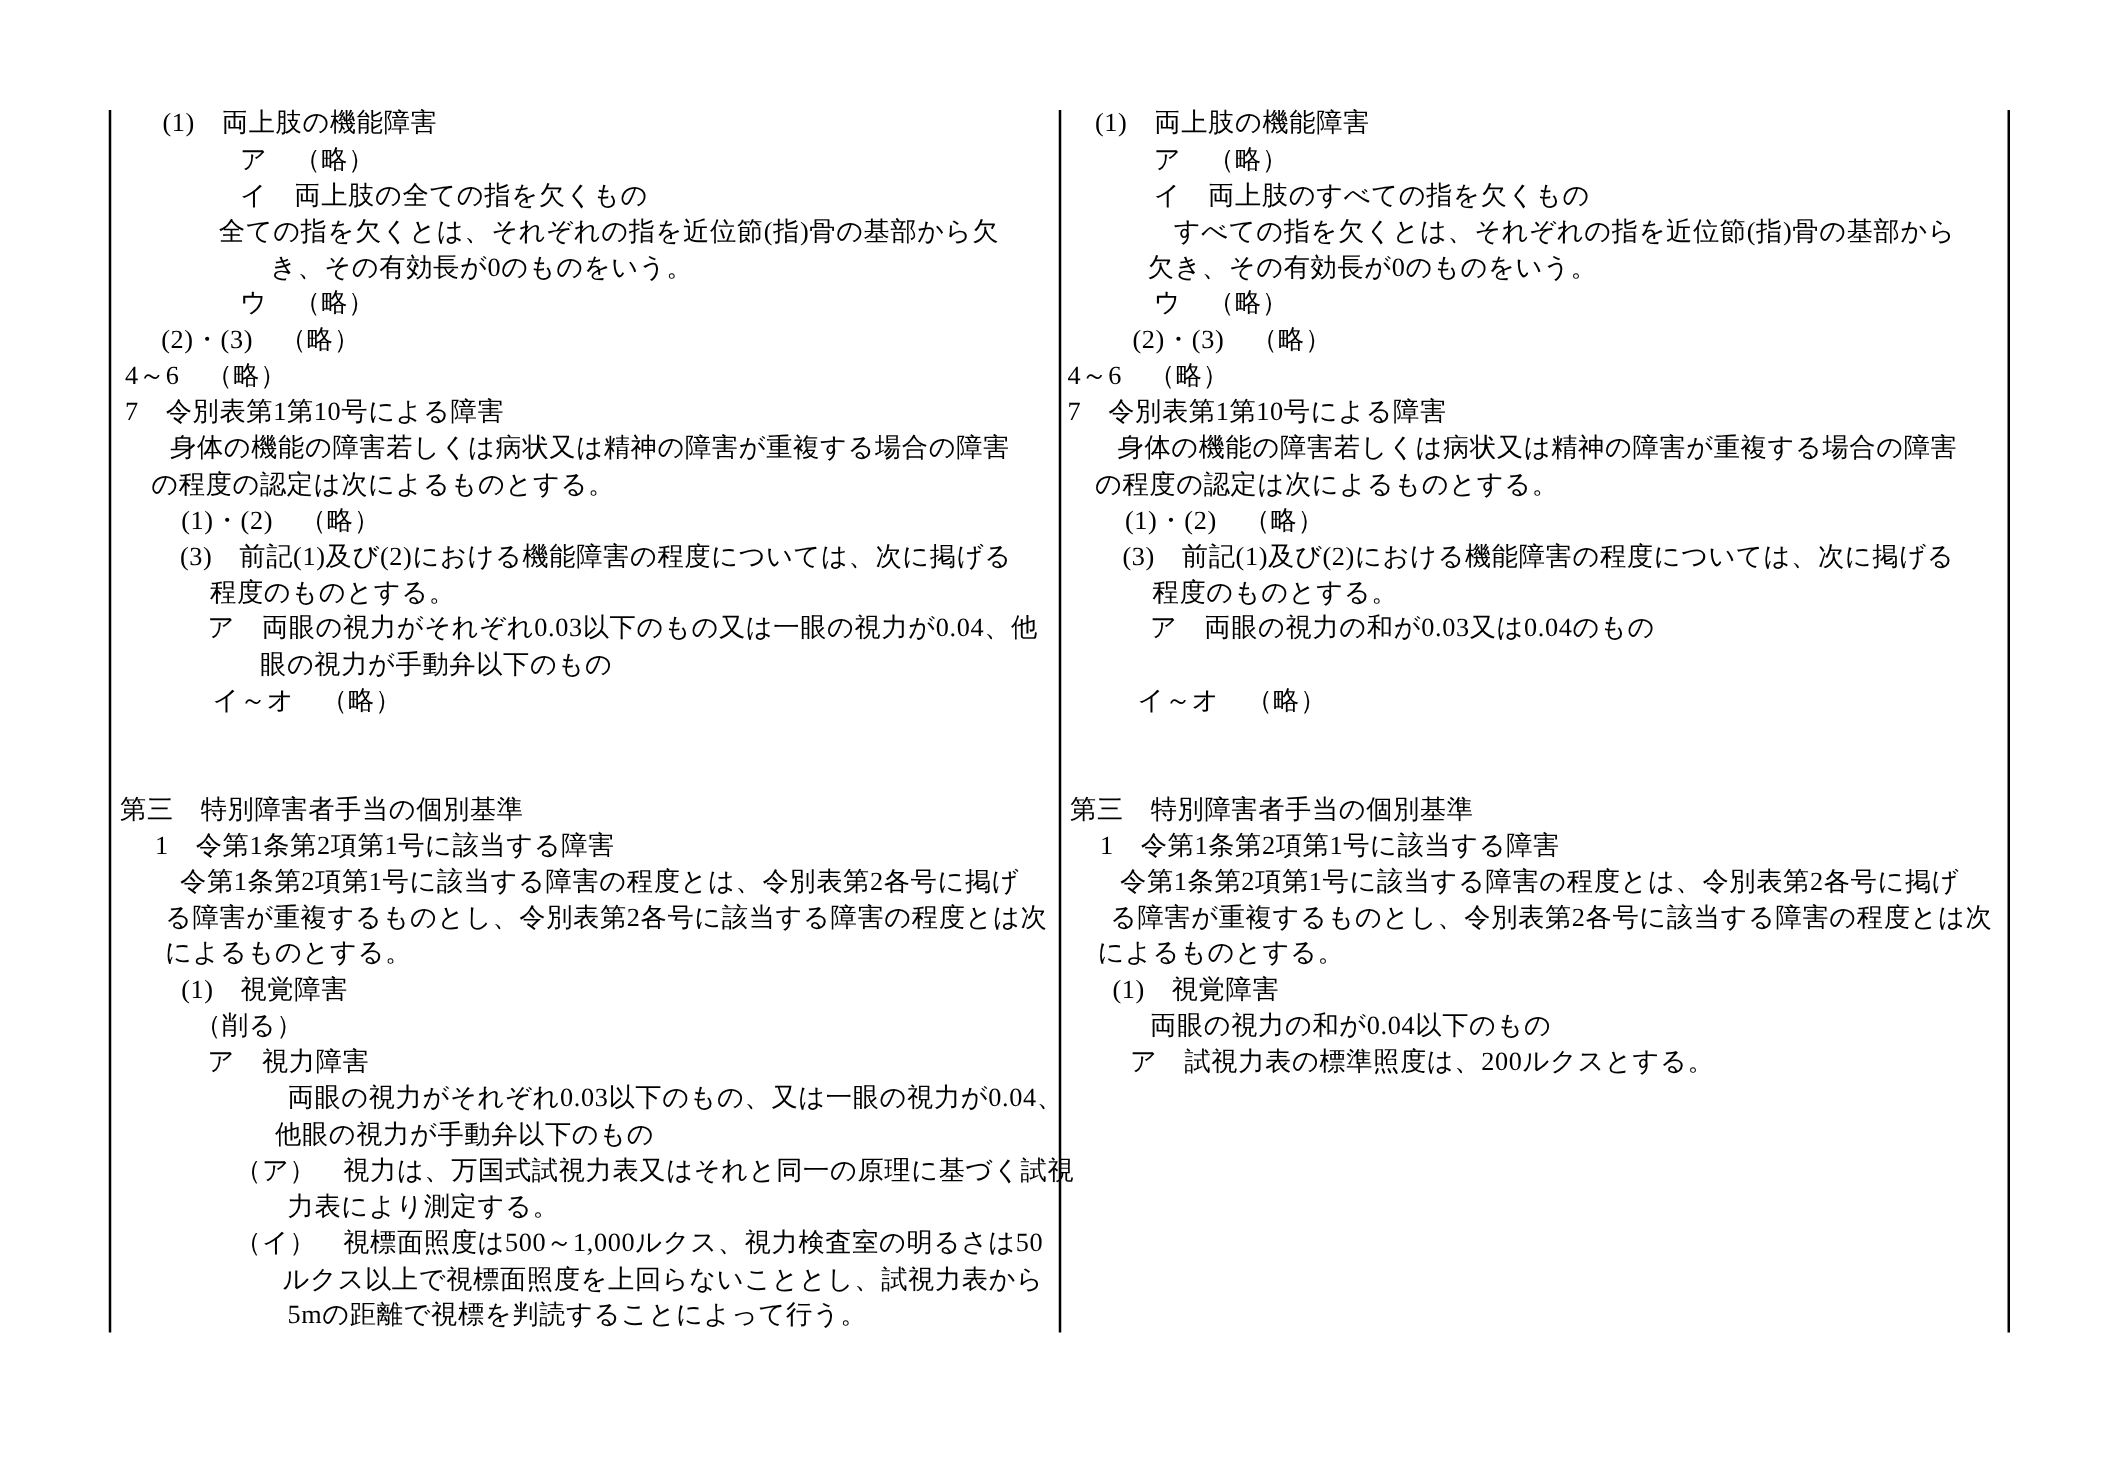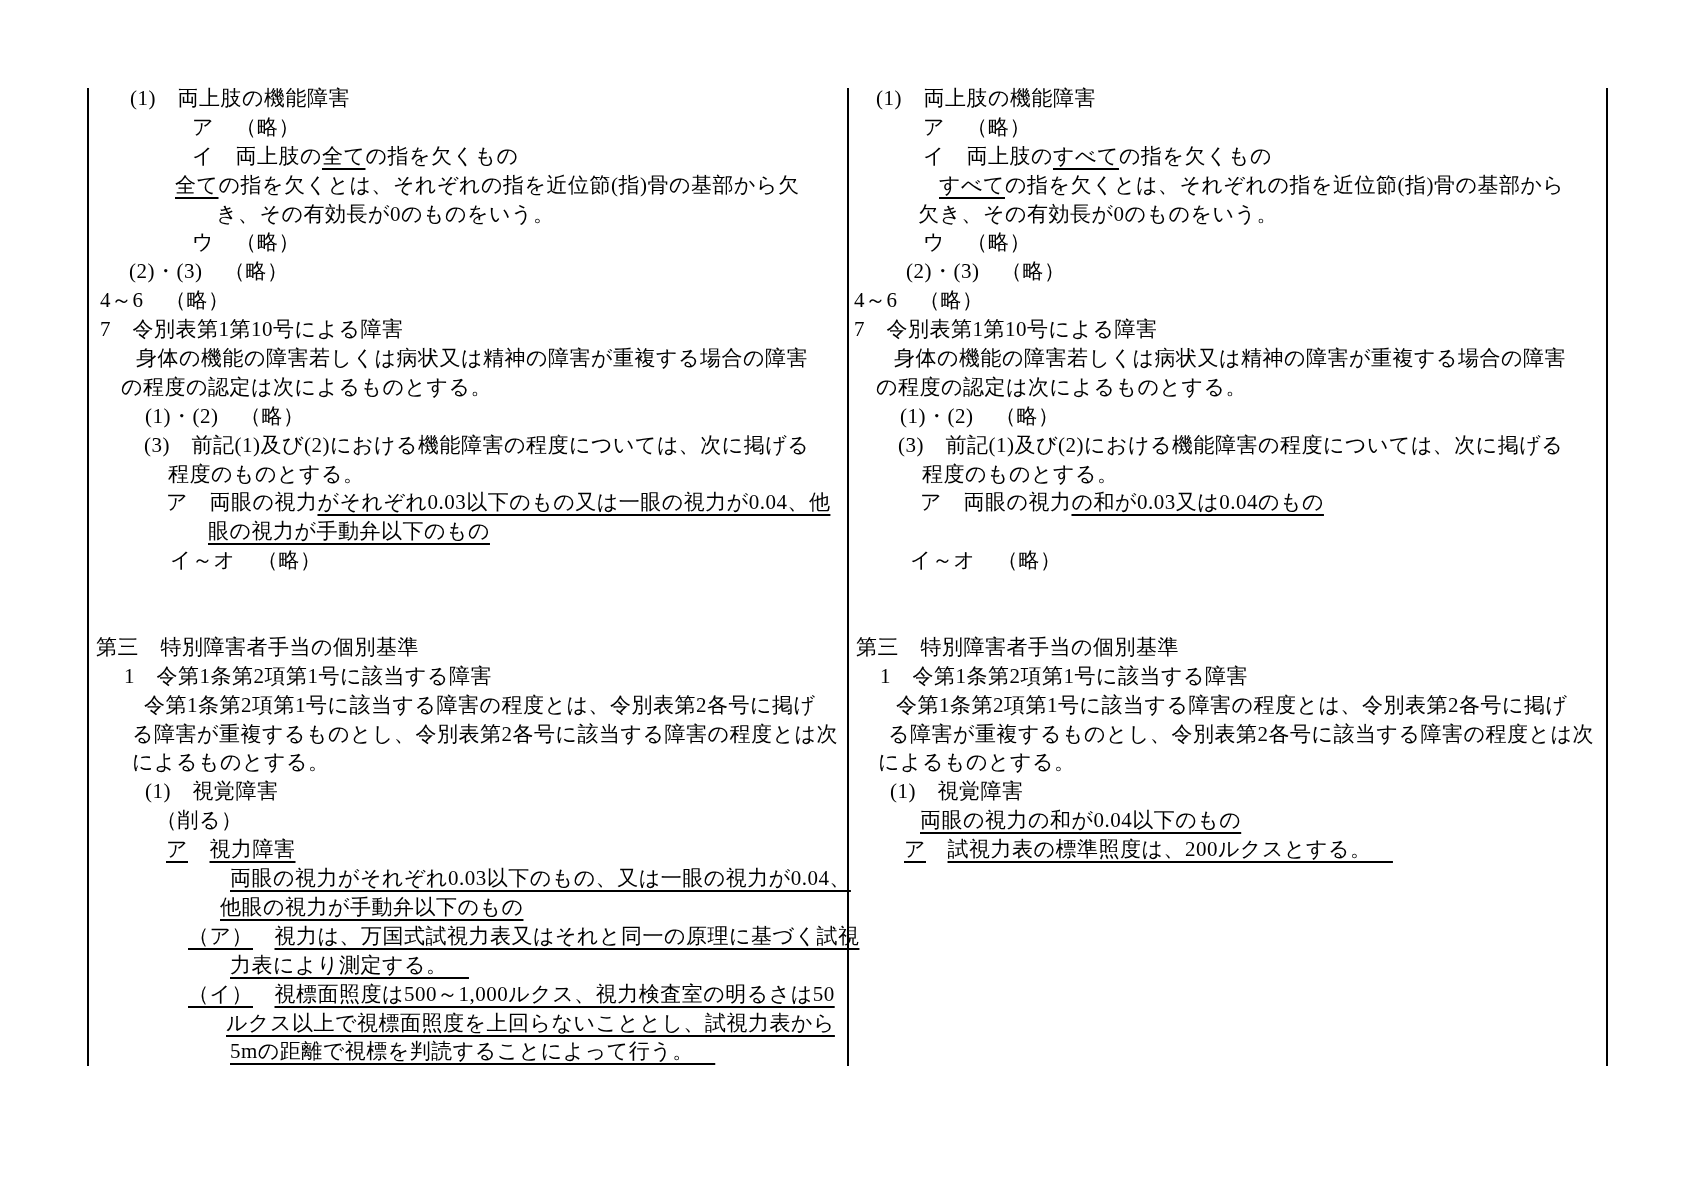--- a/index.html
+++ b/index.html
@@ -32,21 +32,20 @@
     line-height: 28.9px;
     white-space: pre;
     letter-spacing: 0.5px;
   }
   #col-left  { left: 96px;  width: 710px; }
   #col-right { left: 854px; width: 750px; }
   .line {
     height: 28.9px;
   }
   .u {
-    text-decoration: underline;
     text-decoration-thickness: 1.5px;
     text-underline-offset: 5px;
   }
 </style>
 </head>
 <body>
 
 <div>
   <div class="vrule" id="rule-left"></div>
   <div class="vrule" id="rule-mid"></div>

